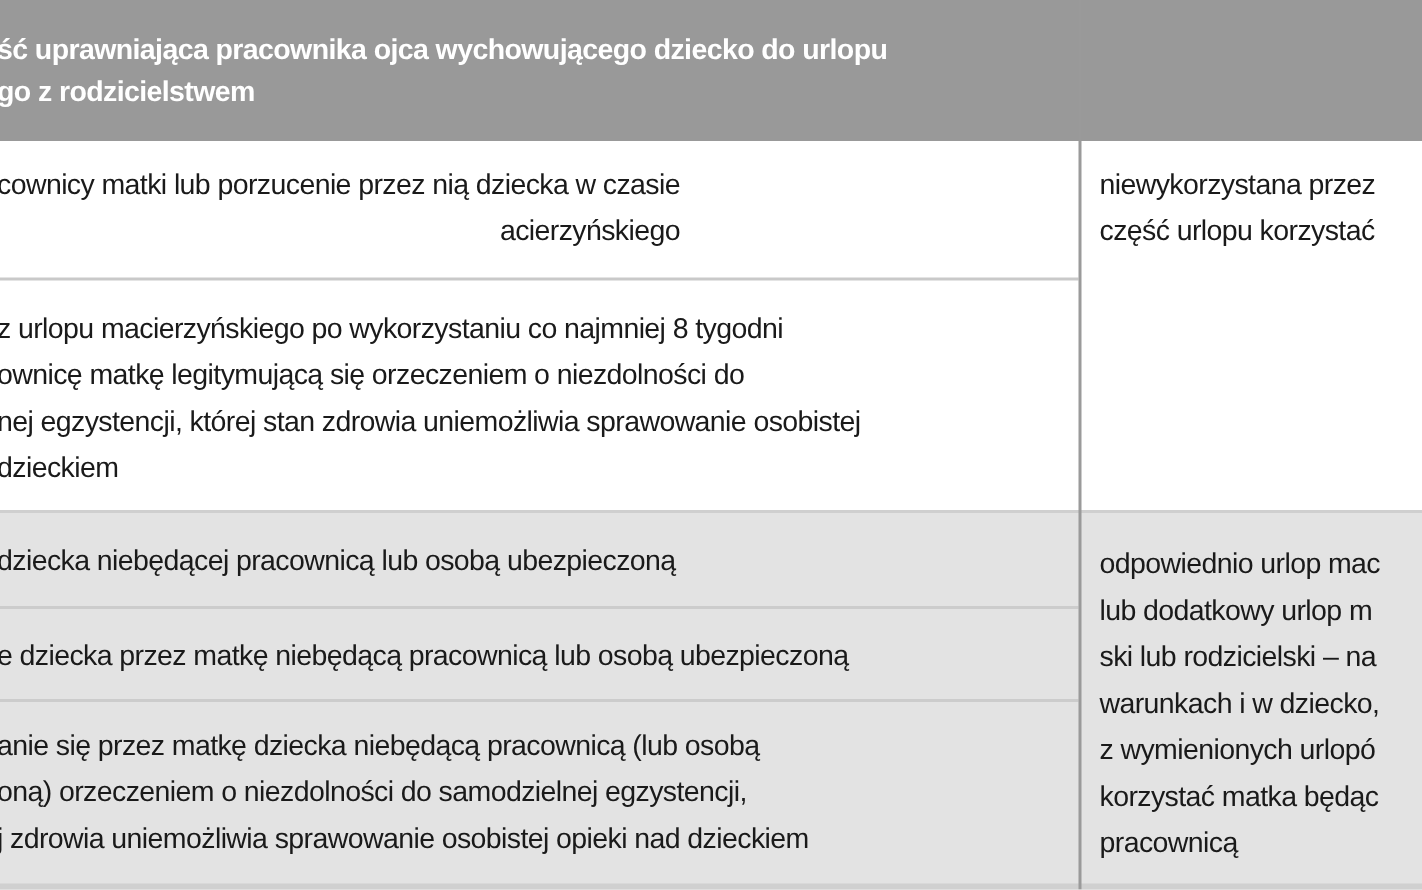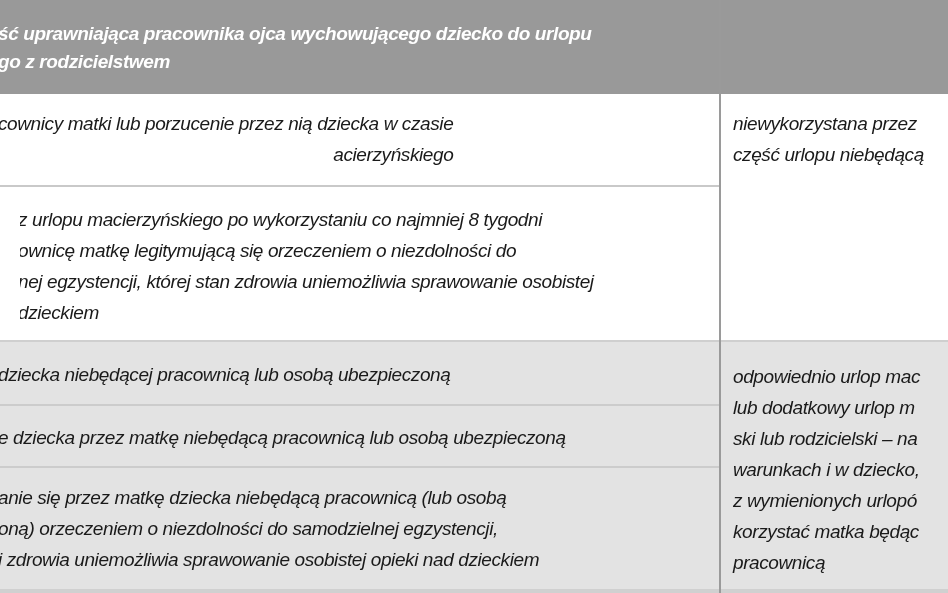--- a/index.html
+++ b/index.html
@@ -16,21 +16,20 @@
       left: 0;
       top: 0;
       width: 948px;
       height: 593px;
       overflow: hidden;
     }
     .cell {
       position: absolute;
       box-sizing: border-box;
       overflow: hidden;
-      font-style: italic;
     }
     .hdr {
       background: #999999;
       color: #ffffff;
       font-weight: bold;
       font-size: 19px;
       line-height: 27px;
       letter-spacing: -0.3px;
     }
     .white { background: #ffffff; }
@@ -71,33 +70,33 @@
   <div class="cell white" style="left:0;top:94px;width:948px;height:248px;"></div>
 
   <div class="cell" style="left:0;top:94px;width:719px;height:92px;text-align:right;">
     <div class="txt" style="left:-2px;top:14px;">
       <span class="line-row">cownicy matki lub porzucenie przez nią dziecka w czasie</span>
       <span class="line-row">acierzyńskiego</span>
     </div>
   </div>
   <div class="hline" style="left:0;top:185px;width:719px;"></div>
 
-  <div class="cell" style="left:0;top:187px;width:719px;height:159px;margin-left:20px;">
+  <div class="cell" style="left:0;top:187px;width:719px;height:159px;">
     <div class="txt" style="left:-2px;top:17px;">
       <span class="line-row"> z urlopu macierzyńskiego po wykorzystaniu co najmniej 8 tygodni</span>
       <span class="line-row">ownicę matkę legitymującą się orzeczeniem o niezdolności do</span>
       <span class="line-row">nej egzystencji, której stan zdrowia uniemożliwia sprawowanie osobistej</span>
       <span class="line-row"> dzieckiem</span>
     </div>
   </div>
 
   <div class="cell" style="left:721px;top:94px;width:227px;height:180px;">
     <div class="txt" style="left:12px;top:14px;">
       <span class="line-row">niewykorzystana przez</span>
-      <span class="line-row">część urlopu niebędącą</span>
+      <span class="line-row">część urlopu korzystać</span>
     </div>
   </div>
 
   <div class="cell gray" style="left:0;top:342px;width:948px;height:251px;"></div>
   <div class="hline" style="left:0;top:340px;width:948px;background:#cfcfcf;"></div>
 
   <div class="cell" style="left:0;top:343px;width:719px;height:62px;">
     <div class="txt" style="left:-2px;top:16px;">
       <span class="line-row"> dziecka niebędącej pracownicą lub osobą ubezpieczoną</span>
     </div>

